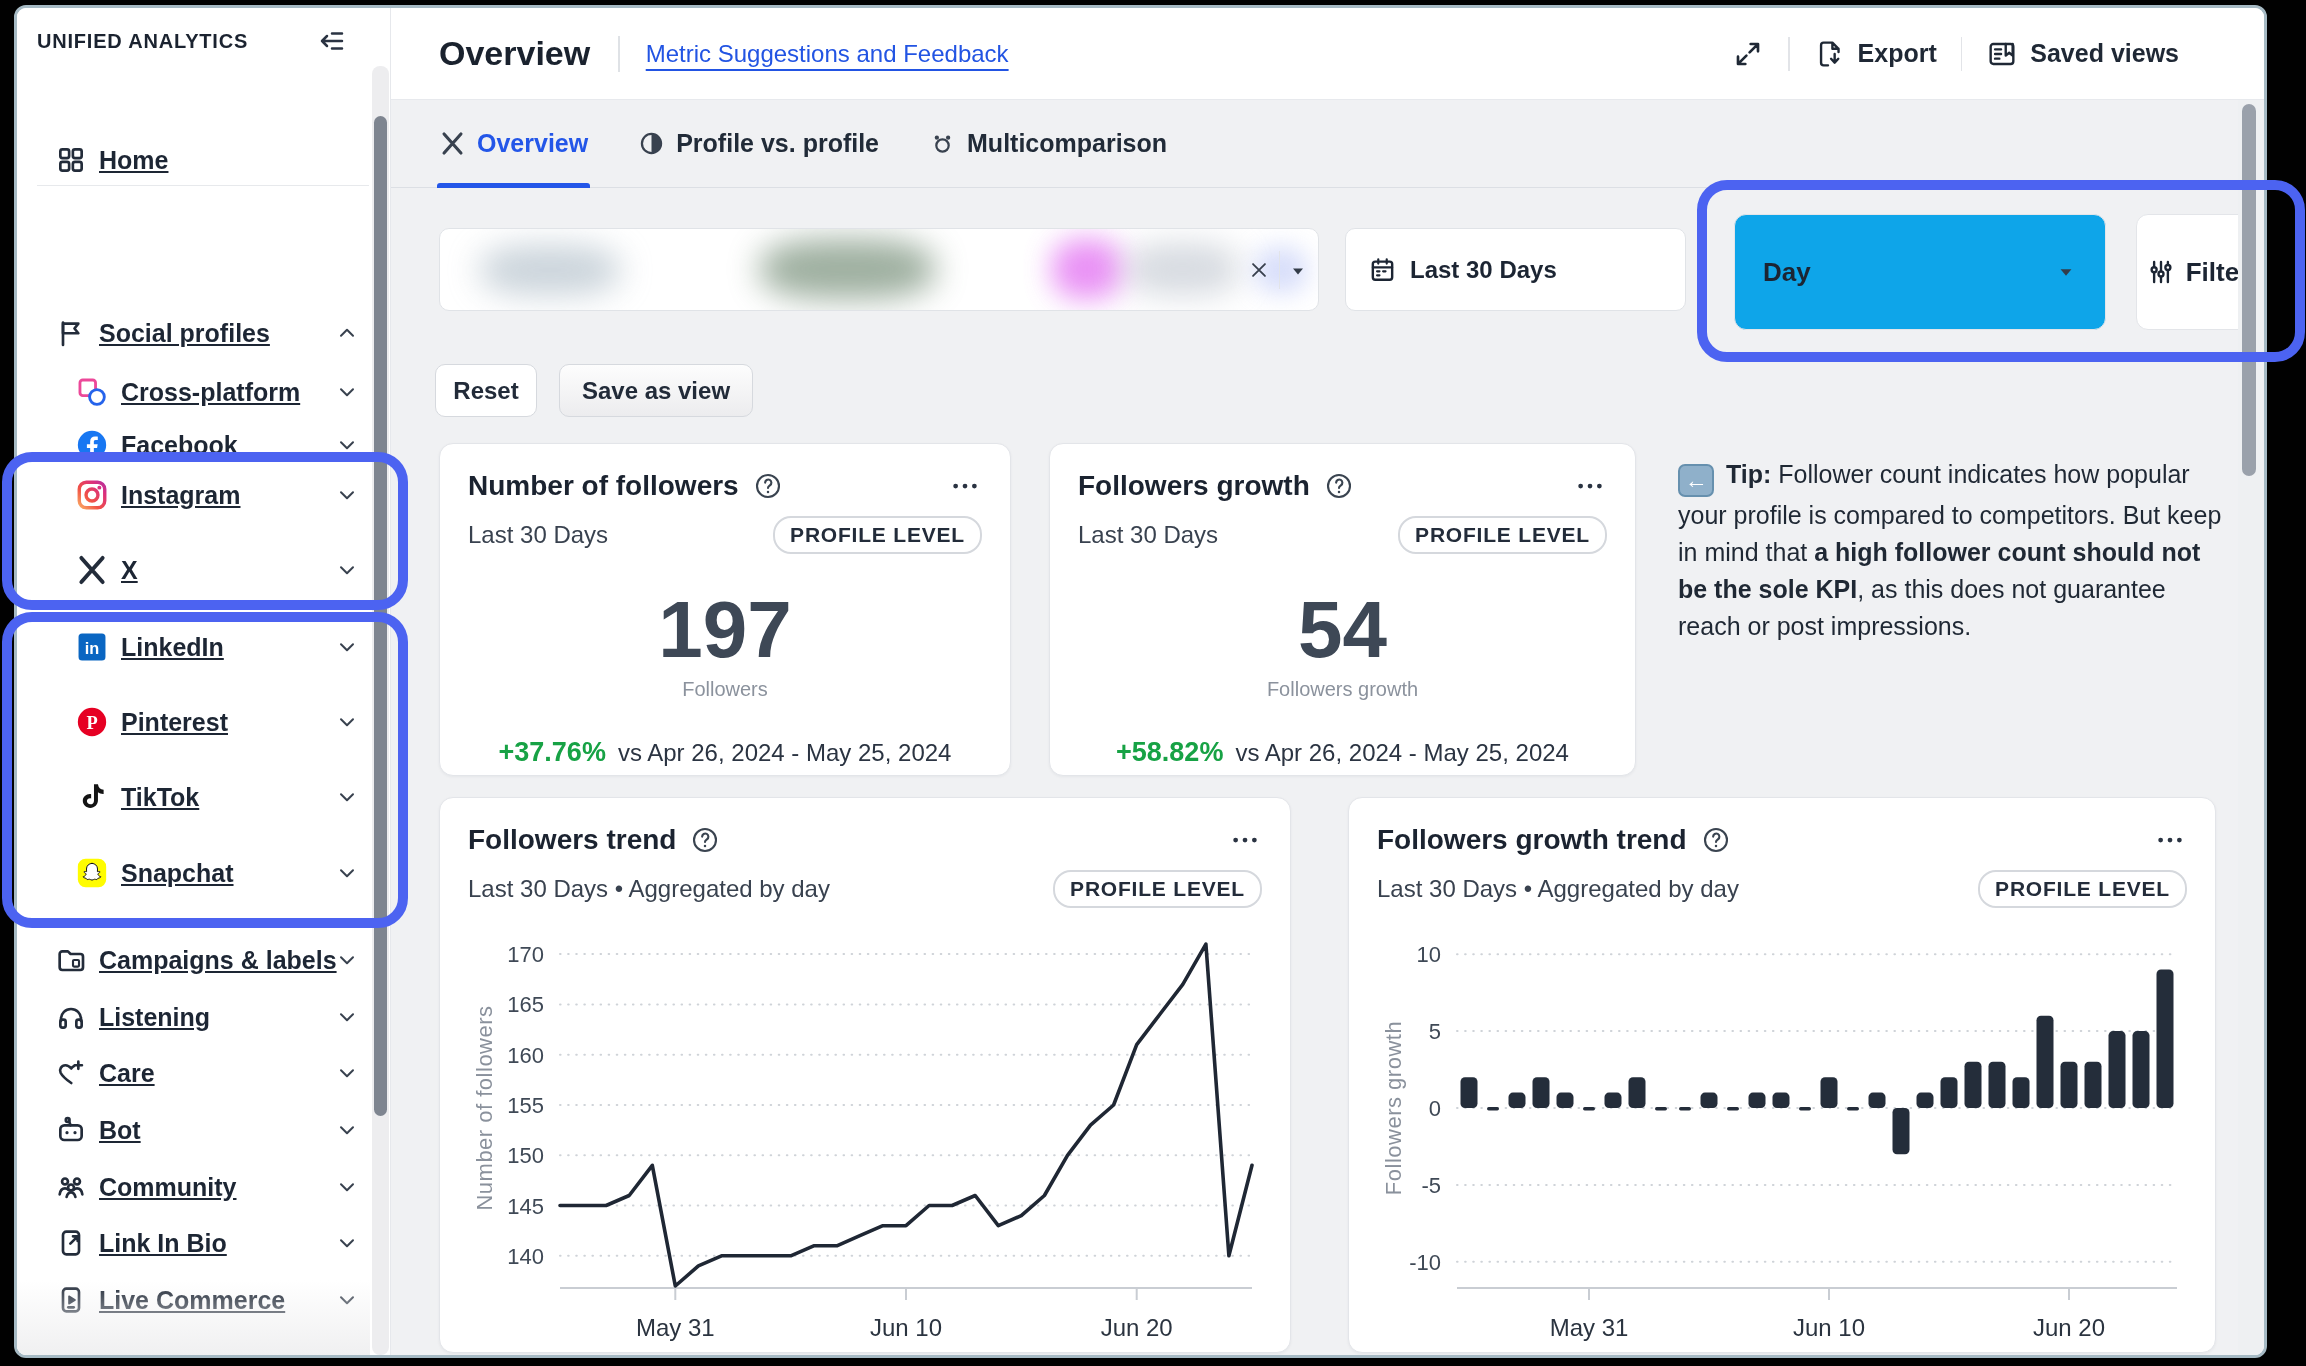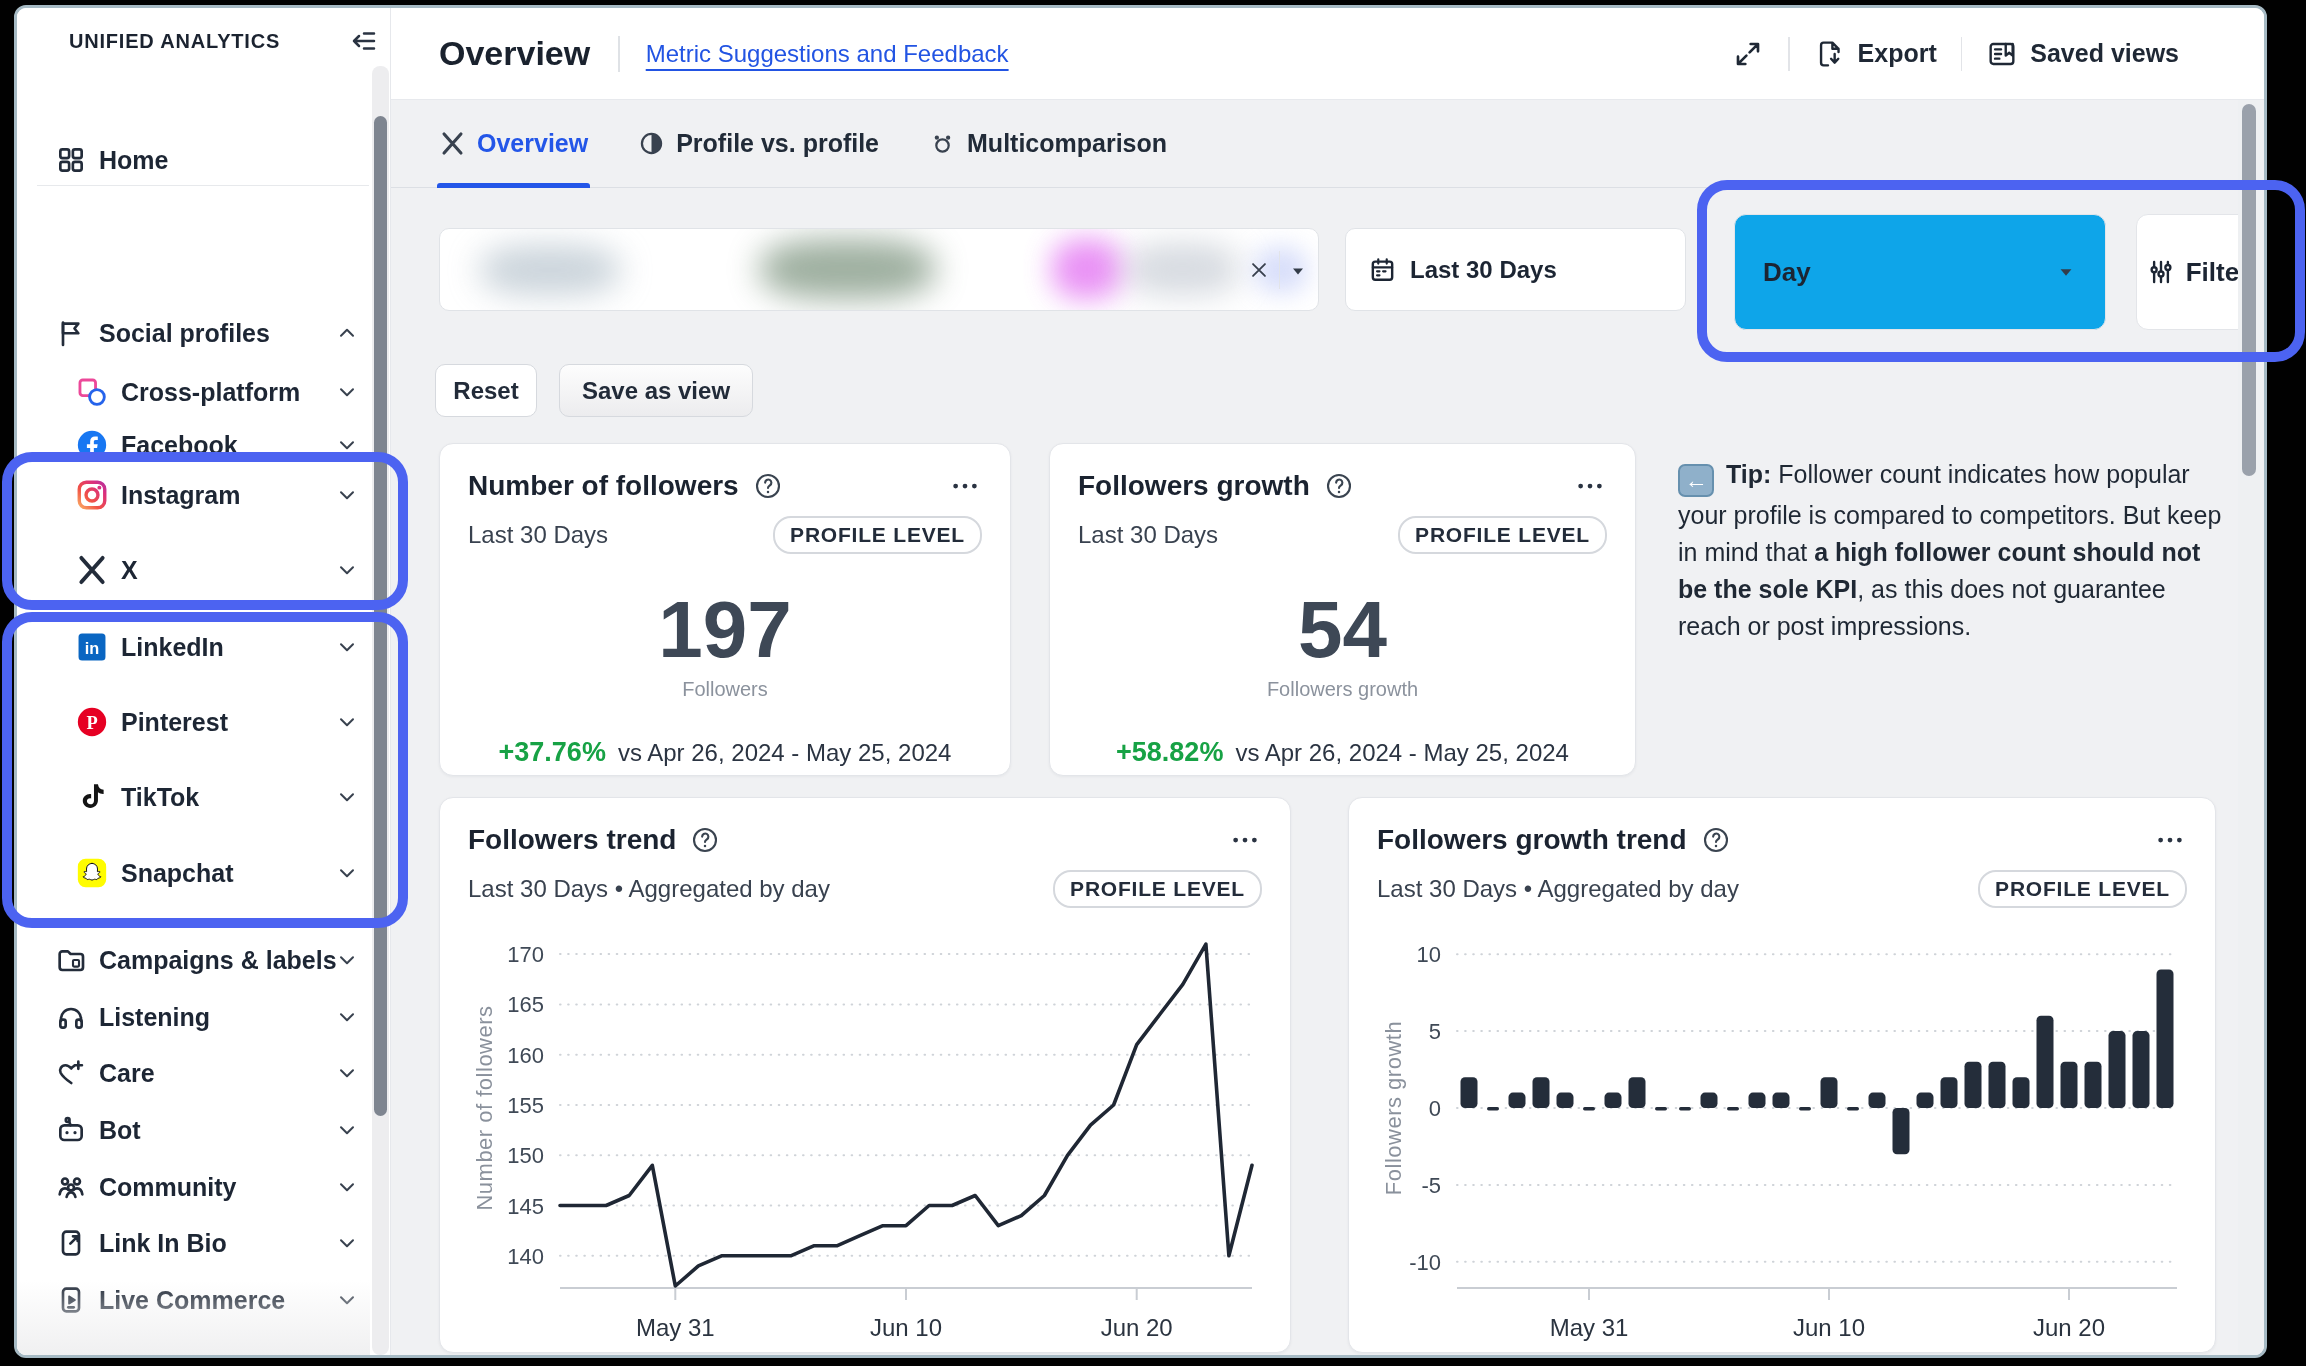--- a/index.html
+++ b/index.html
@@ -4,34 +4,34 @@
 <style>
   * { margin:0; padding:0; box-sizing:border-box; }
   html,body { background:#010101; }
   body { font-family:"Liberation Sans", sans-serif; width:2306px; height:1366px; overflow:hidden; }
   .stage { position:relative; width:2306px; height:1366px; background:#010101; overflow:hidden; }
   .window { position:absolute; left:14px; top:5px; width:2253px; height:1353px; background:#ffffff;
             border:3px solid #a6bac4; border-radius:12px; overflow:hidden; }
 
   
   .sidebar { position:absolute; left:0; top:0; width:373px; height:100%; background:#fff; }
-  .brand-row { position:absolute; left:52px; top:18px; width:310px; display:flex; align-items:center;text-align:center; }
+  .brand-row { position:absolute; left:20px; top:18px; width:310px; display:flex; align-items:center;text-align:center; }
   .brand { font-size:20px; font-weight:800; letter-spacing:.8px; color:#1b2330; }
   .collapse-btn { margin-left:auto; width:30px; height:30px; color:#2a3342; cursor:pointer; }
   .search { position:absolute; left:20px; top:70px; width:342px; height:44px; border:1.5px solid #d6d9de;
             border-radius:10px; display:flex; align-items:center; padding:0 14px; background:#fff; }
   .search .icn { width:26px; height:26px; color:#8a919d; flex:0 0 auto; }
   .search input { border:none; outline:none; flex:1; margin-left:10px; font-size:23px; color:#333;
                   font-family:"Liberation Sans",sans-serif; background:transparent; }
   .search input::placeholder { color:#a6adb7; }
   .side-item { position:absolute; left:0; width:352px; height:44px; display:flex; align-items:center; cursor:pointer; }
   .side-item .icn { position:absolute; width:32px; height:32px; color:#232c3a; }
   .side-item .icn.lvl1 { left:38px; }
   .side-item .icn.lvl2 { left:58px; width:34px; height:34px; }
-  .side-item .lbl { font-size:25px; font-weight:700; color:#1d2634; }
+  .side-item .lbl { font-size:25px; font-weight:700; color:#1d2634;text-decoration:underline; }
   .side-item .lbl.lvl1 { margin-left:82px; }
   .side-item .lbl.lvl2 { margin-left:104px; }
   .side-item .chev { position:absolute; left:318px; width:24px; height:24px; color:#39424f; }
   .side-divider { position:absolute; left:20px; top:177px; width:332px; height:0;
                   border-top:1.5px solid #e7e9ec; }
   .side-track { position:absolute; left:355px; top:58px; bottom:0; width:17px; background:#ededef; border-radius:8px; }
   .side-thumb { position:absolute; left:357px; top:108px; width:13px; height:1000px; background:#7e8590; border-radius:7px; }
   .side-fade { position:absolute; left:0; right:20px; bottom:0; height:75px;
                background:linear-gradient(rgba(255,255,255,0), #f0f0f1); pointer-events:none; }
 

